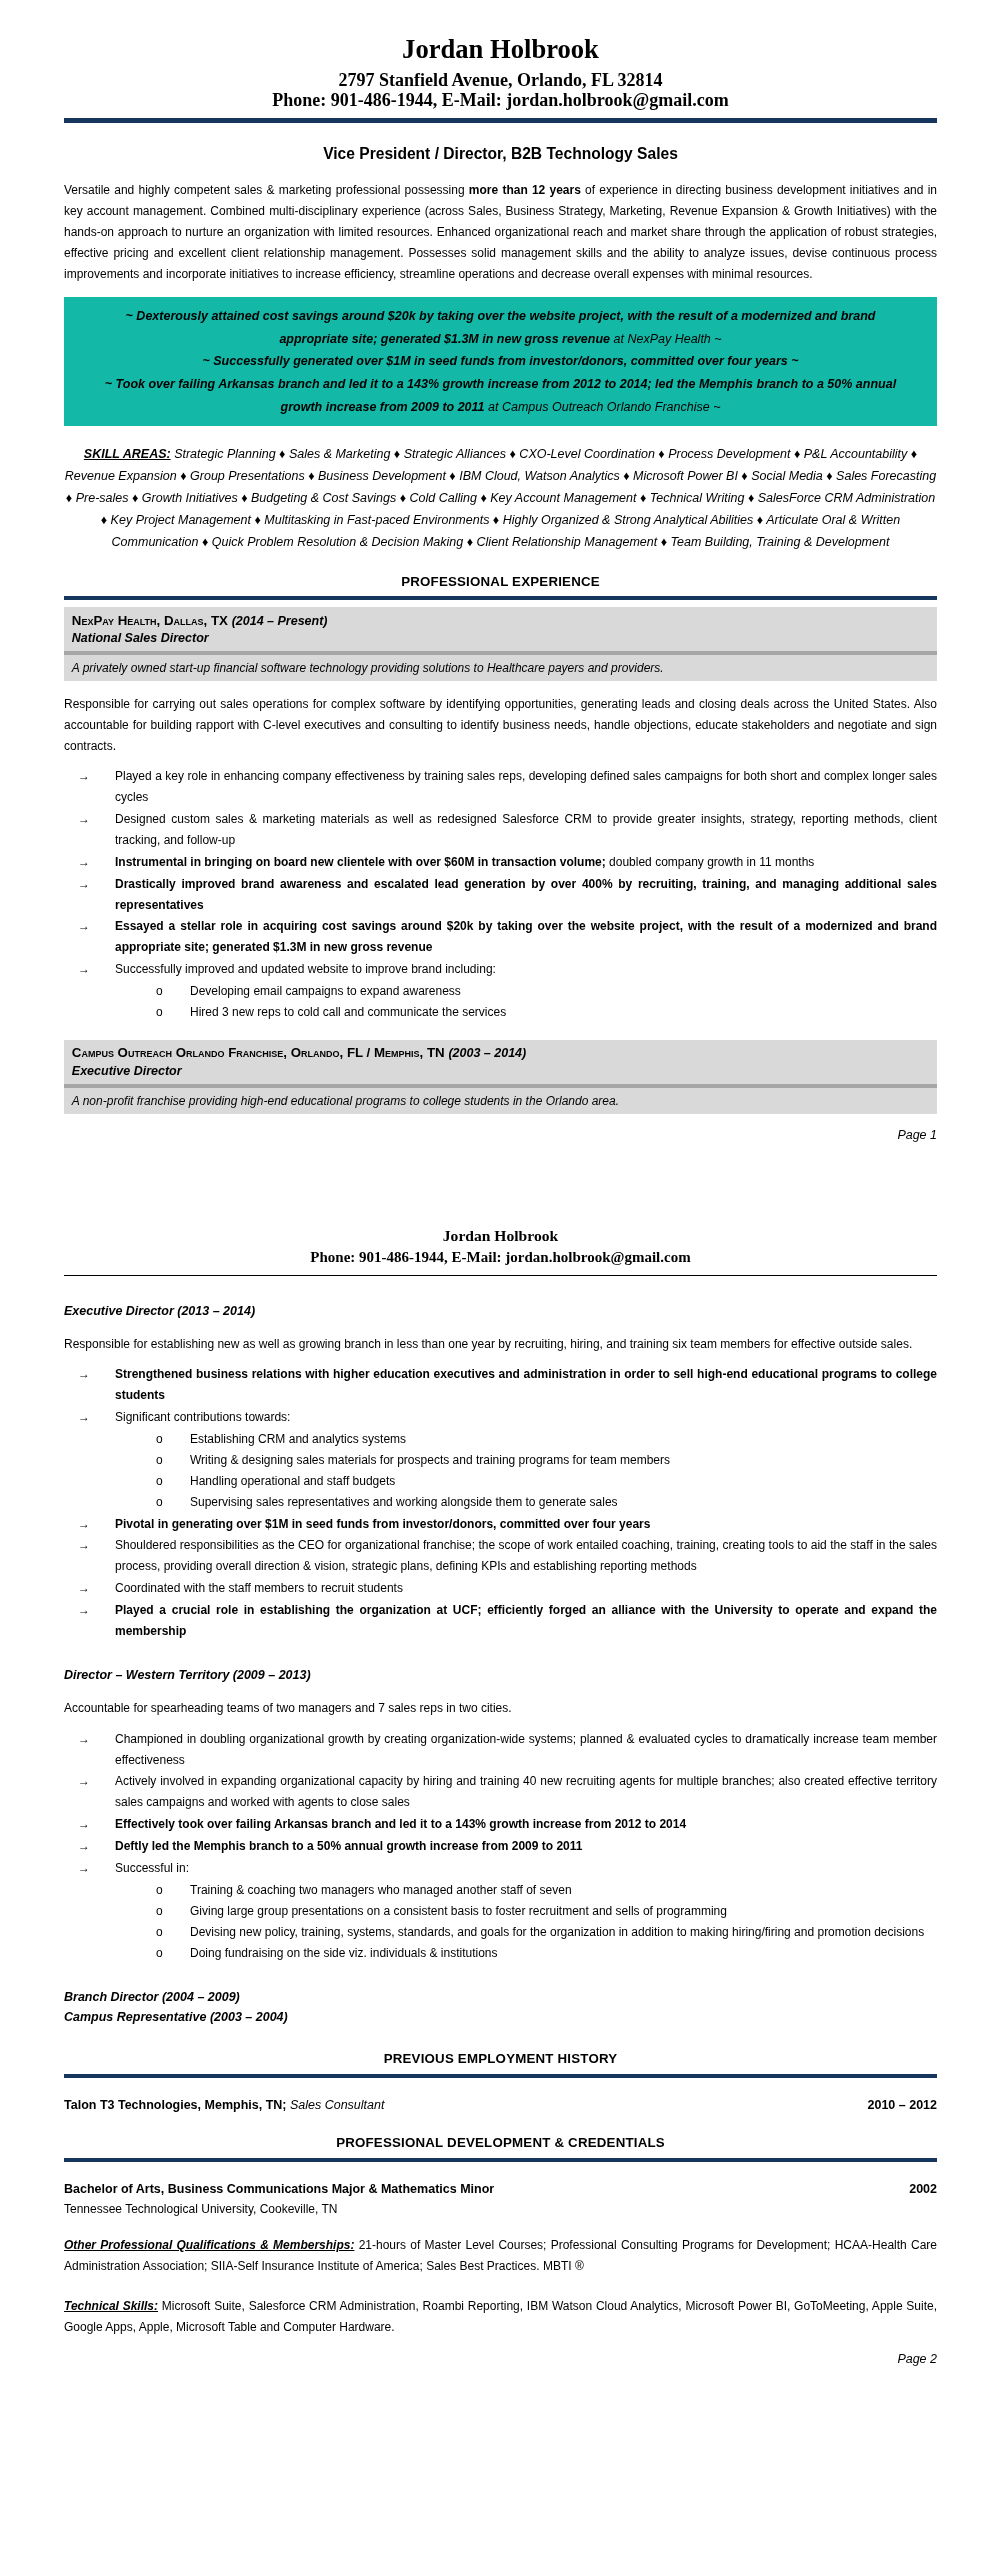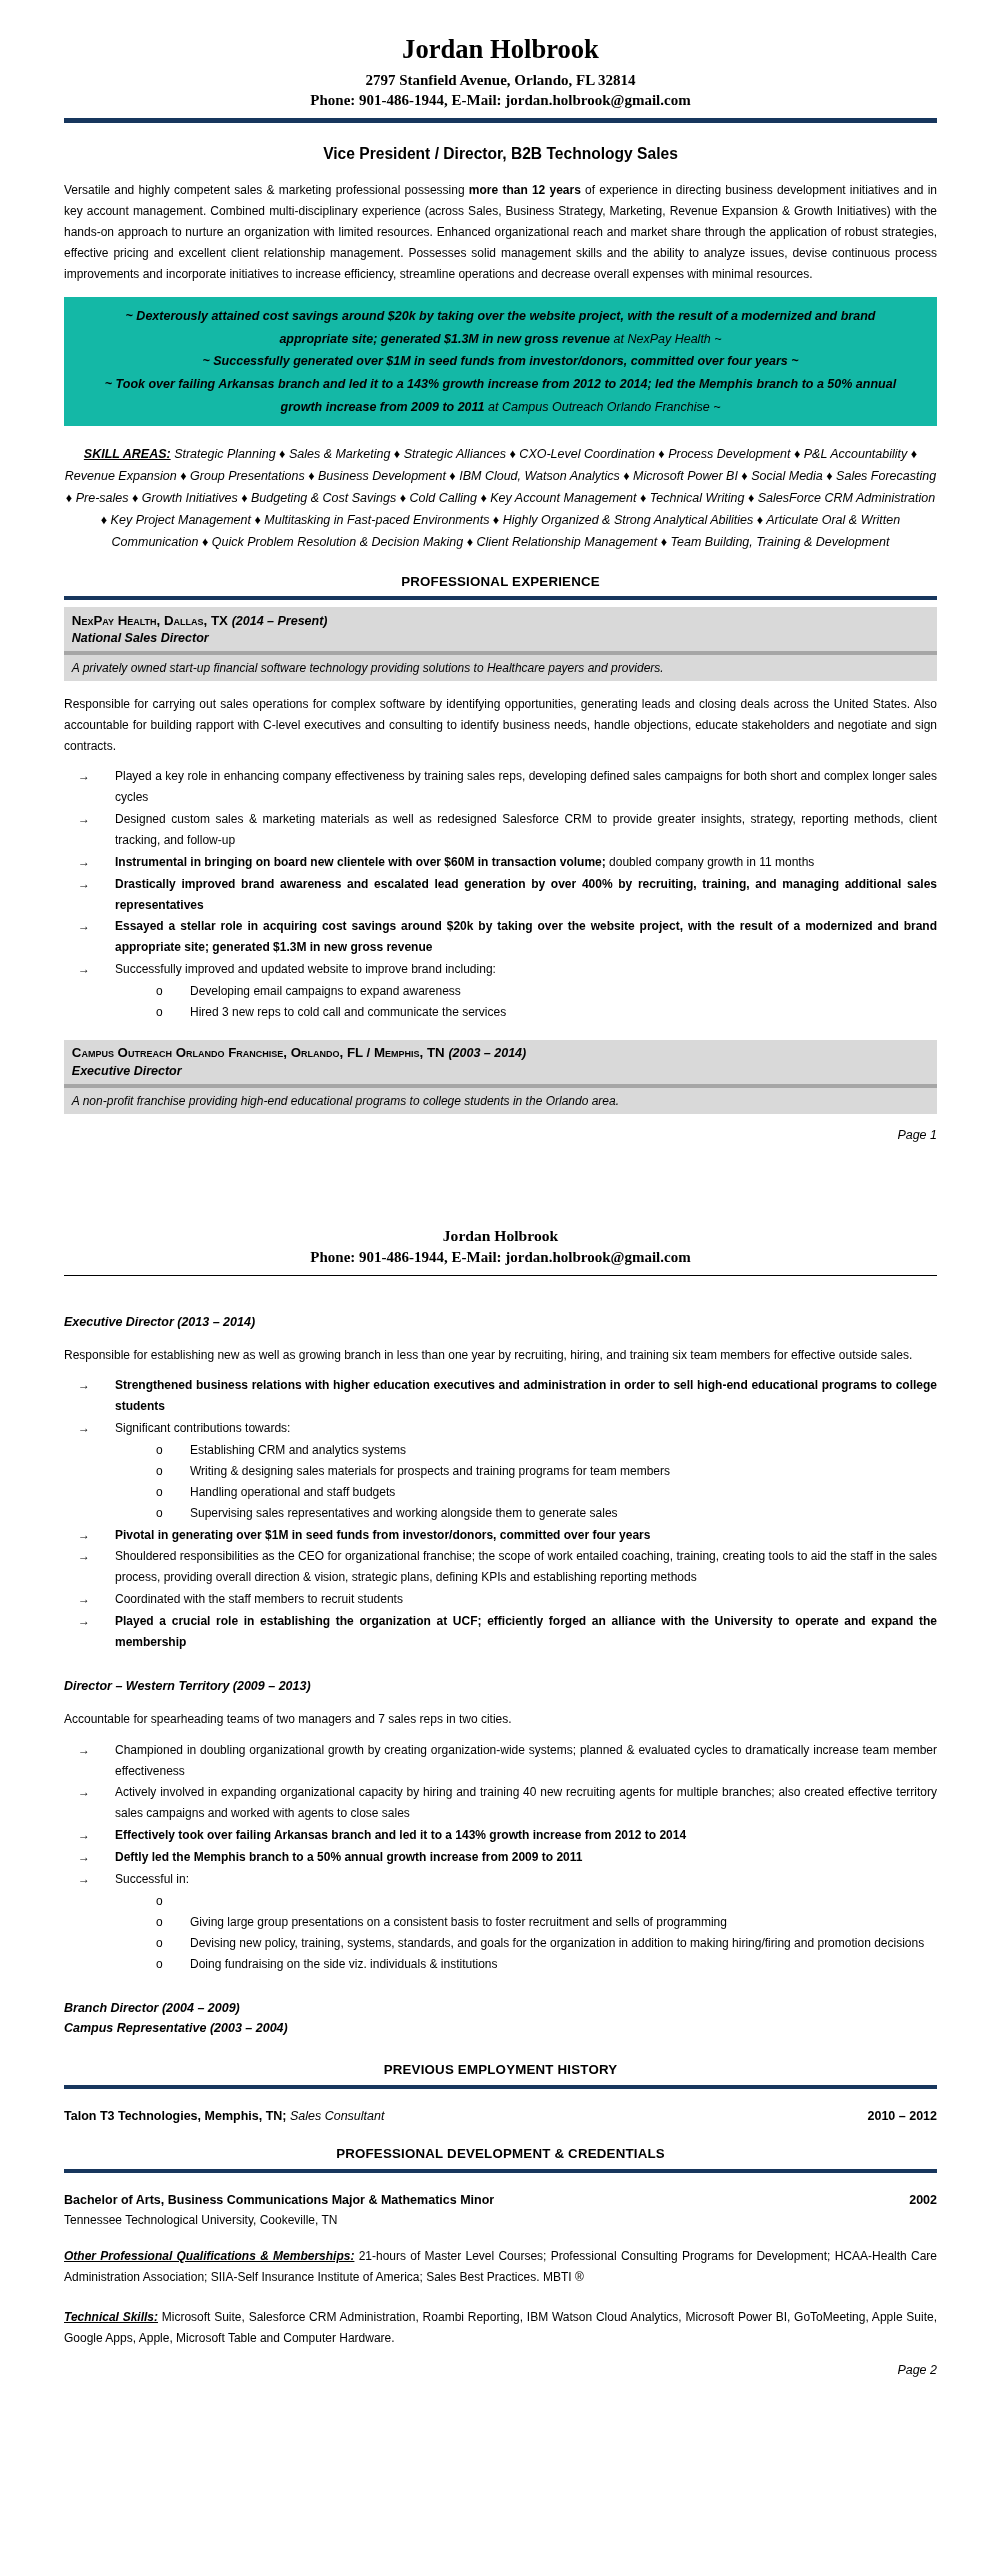--- a/index.html
+++ b/index.html
@@ -6,21 +6,21 @@
   body{width:996px;font-family:"Liberation Sans",sans-serif;color:#000;-webkit-font-smoothing:antialiased;}
   .page{padding:0 59px 0 64px;}
   .justify{text-align:justify;}
   .serif{font-family:"Liberation Serif",serif;}
   .bold{font-weight:bold;}
   .italic{font-style:italic;}
 
   
   .p1-header{padding-top:34px;text-align:center;}
   .p1-name{font-size:26.6px;font-weight:bold;line-height:31px;margin-bottom:6.2px;}
-  .p1-contact{font-size:15px;font-weight:bold;line-height:19.5px;}
+  .p1-contact{font-size:18px;font-weight:bold;line-height:19.5px;}
   .rule-navy{height:4.7px;background:#17365D;margin-top:7.8px;}
   .rule-navy.thin{height:3.9px;}
   .rule-black{height:1.6px;background:#000;margin-top:6.2px;}
 
   .resume-title{margin-top:22px;font-size:15.6px;font-weight:bold;text-align:center;}
 
   .summary{margin-top:17px;font-size:12px;line-height:21px;}
 
   .highlights{margin-top:12.5px;background:#14b8a6;padding:7.8px 26.6px;text-align:center;
               font-size:12.5px;line-height:22.7px;font-weight:bold;font-style:italic;}
@@ -160,21 +160,21 @@
   </section>
 
   <section class="page">
 
     <div class="p2-header serif">
       <div class="p2-name">Jordan Holbrook</div>
       <div class="p2-contact">Phone: 901-486-1944, E-Mail: jordan.holbrook@gmail.com</div>
     </div>
     <div class="rule-black"></div>
 
-    <div class="role-head" style="margin-top:36px;">Executive Director (2013 – 2014)</div>
+    <div class="role-head" style="margin-top:25px;">Executive Director (2013 – 2014)</div>
 
     <div class="para justify">Responsible for establishing new as well as growing branch in less than one year by recruiting, hiring, and training six team members for effective outside sales.</div>
 
     <div class="bullets">
       <div class="bullet">
         <span class="marker">→</span>
         <div class="btext"><span class="bold">Strengthened business relations with higher education executives and administration in order to sell high-end educational programs to college students</span><span></span></div>
       </div>
       <div class="bullet">
         <span class="marker">→</span>
@@ -234,20 +234,21 @@
       <div class="bullet">
         <span class="marker">→</span>
         <div class="btext"><span class="bold">Deftly led the Memphis branch to a 50% annual growth increase from 2009 to 2011</span><span></span></div>
       </div>
       <div class="bullet">
         <span class="marker">→</span>
         <div class="btext"><span class="bold"></span><span>Successful in:</span></div>
       </div>
       <div class="sub">
         <span class="marker">o</span>
+        <div class="btext">Training &amp; coaching two managers who managed another staff of seven</div>
       </div>
       <div class="sub">
         <span class="marker">o</span>
         <div class="btext">Giving large group presentations on a consistent basis to foster recruitment and sells of programming</div>
       </div>
       <div class="sub">
         <span class="marker">o</span>
         <div class="btext">Devising new policy, training, systems, standards, and goals for the organization in addition to making hiring/firing and promotion decisions</div>
       </div>
       <div class="sub">

